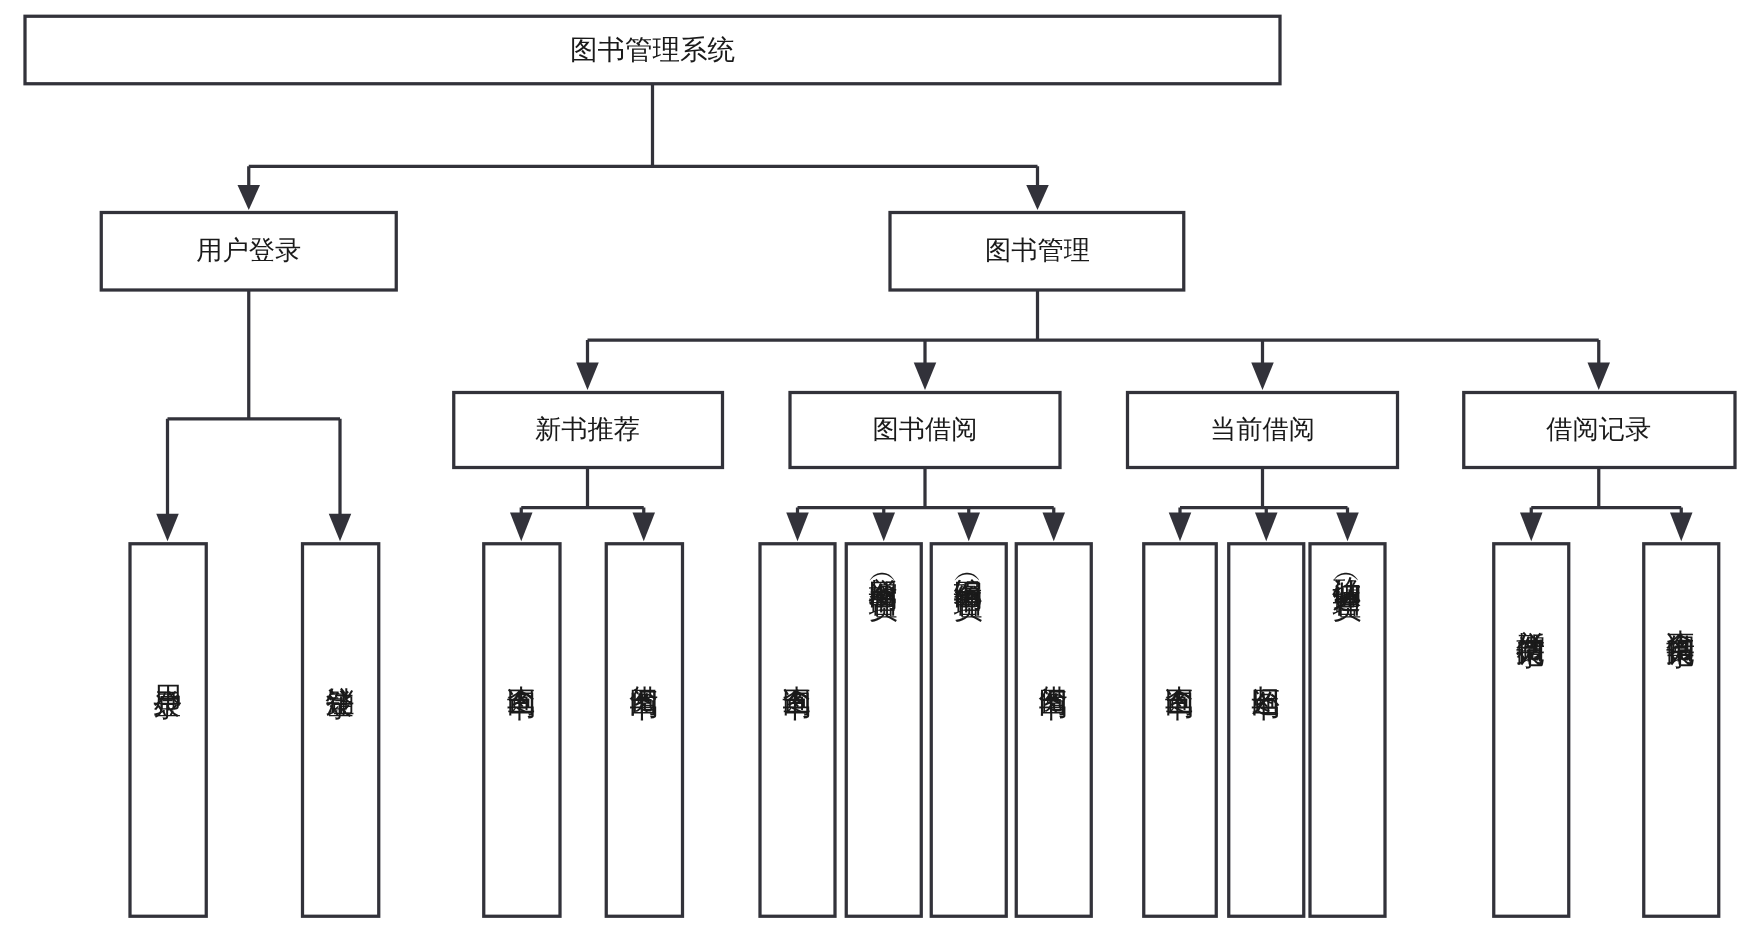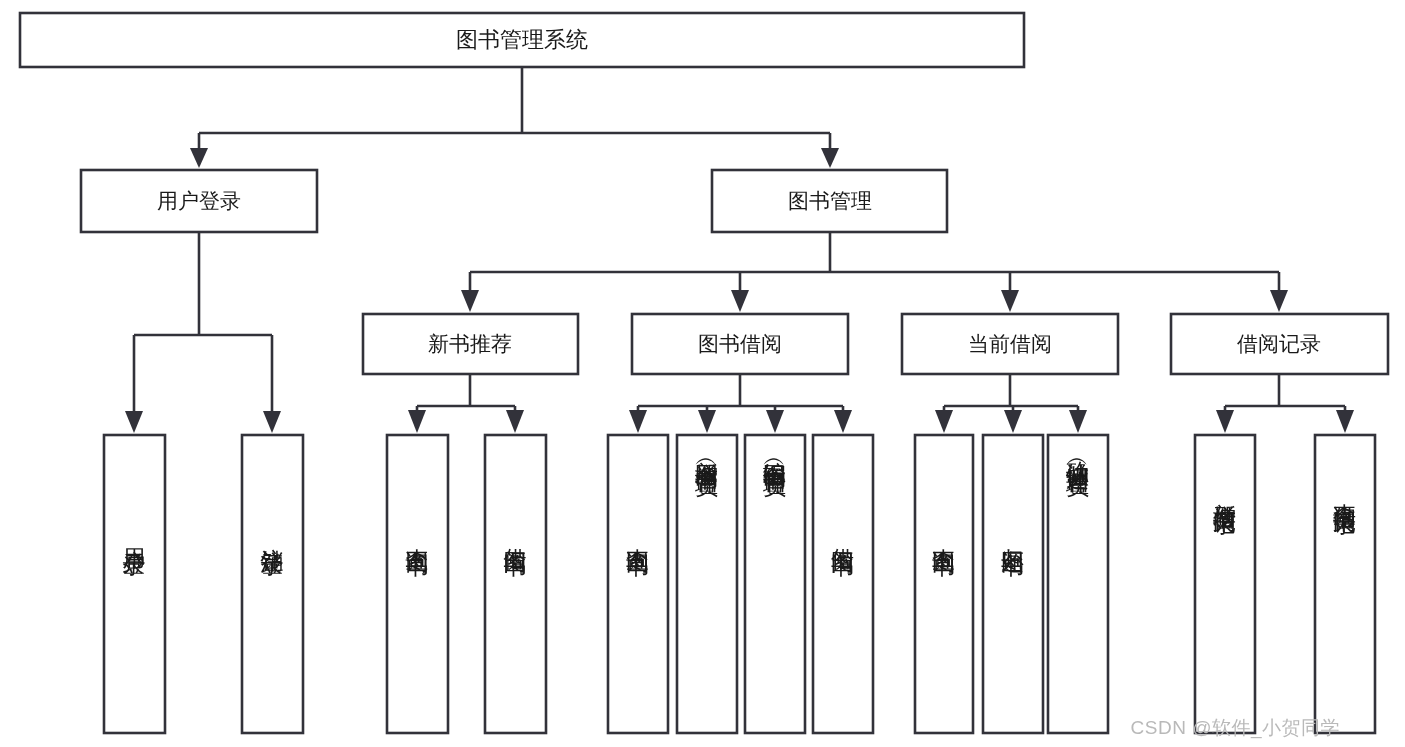--- a/index.html
+++ b/index.html
@@ -228,14 +228,13 @@
   <div class="leaf-label-wrap" style="left:1048px; top:435px; width:60px; height:298px;">
     <span class="leaf-label" style="margin-top:8px;">确认归还（管理员）</span>
   </div>
   <div class="leaf-label-wrap" style="left:1195px; top:435px; width:60px; height:298px;">
     <span class="leaf-label" style="margin-top:50px;">新增借阅记录</span>
   </div>
   <div class="leaf-label-wrap" style="left:1315px; top:435px; width:60px; height:298px;">
     <span class="leaf-label" style="margin-top:50px;">查询借阅记录</span>
   </div>
 
-  <div class="watermark">CSDN @软件_小贺同学</div>
 </div>
 
 </body></html>

